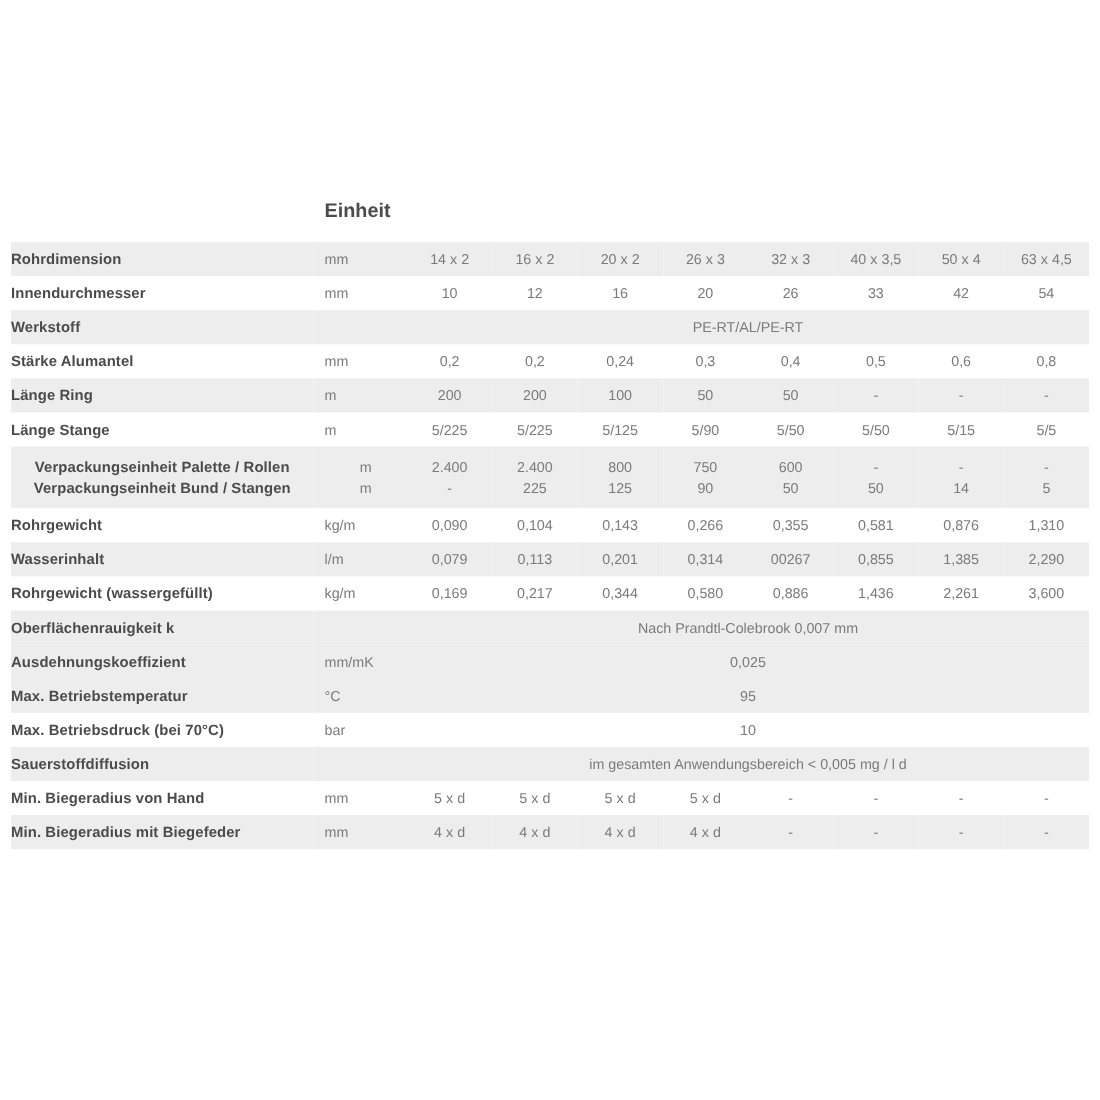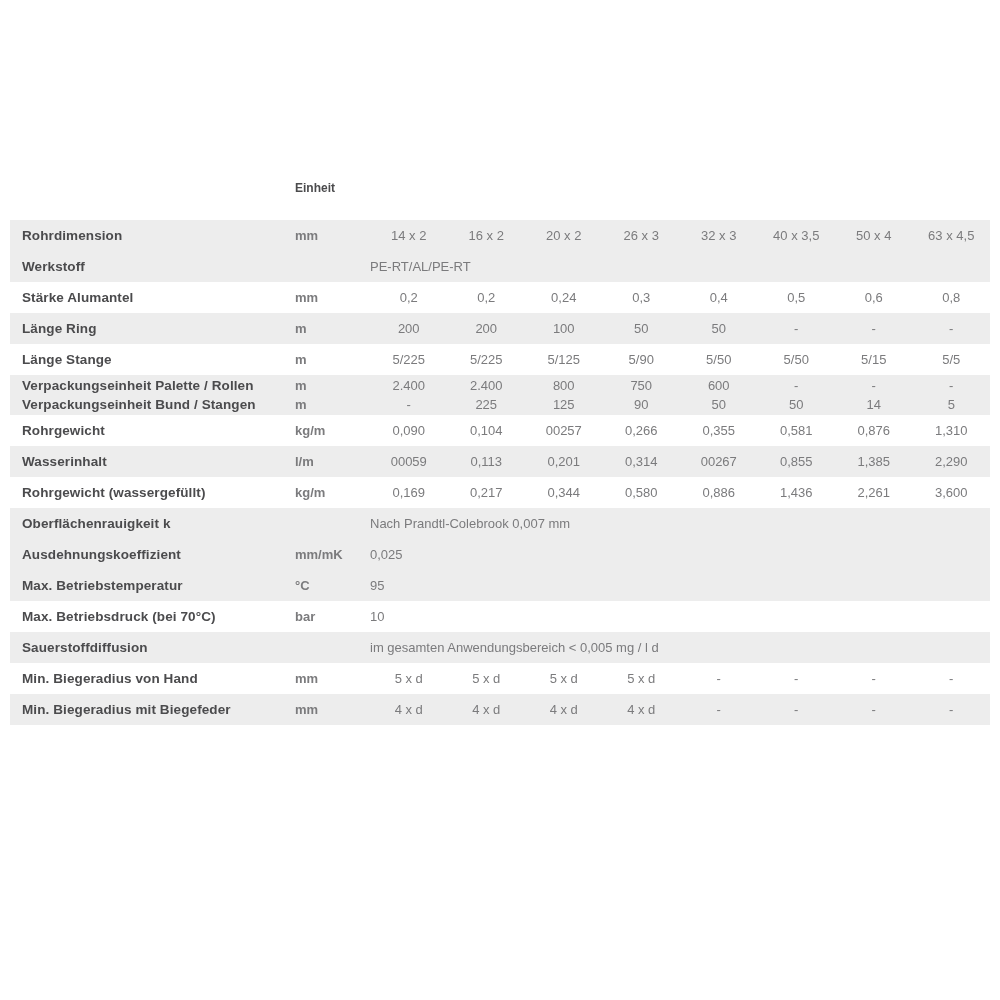--- a/index.html
+++ b/index.html
@@ -8,50 +8,49 @@
     width: 1000px;
     height: 1000px;
     background: #ffffff;
     overflow: hidden;
     font-family: "Liberation Sans", sans-serif;
   }
   .einheit-header {
     position: absolute;
     left: 295px;
     top: 181px;
-    font-size: 12px;
+    font-size: 18px;
     font-weight: bold;
     color: #4b4b4d;
   }
   table.spec {
     position: absolute;
     left: 10px;
     top: 220px;
     width: 980px;
     border-collapse: collapse;
     table-layout: fixed;
     font-size: 13px;
     color: #7b7b7d;
   }
   col.c-label { width: 275px; }
   col.c-unit  { width: 85px; }
   col.c-data  { width: 77.5px; }
   tr.stripe { background: #ededed; }
   td { height: 31px; padding: 0; vertical-align: middle; }
-  tr.double td { height: 40px; }
+  tr.double td { height: 56px; text-align: center; }
   td.label {
     font-weight: bold;
     color: #4b4b4d;
     font-size: 13.5px;
-    padding-left: 12px;
     letter-spacing: 0.1px;
   }
-  td.unit { text-align: left; padding-left: 10px; font-weight: bold; }
+  td.unit { text-align: left; padding-left: 10px; }
   td.val  { text-align: center; }
-  td.spanval { }
+  td.spanval { text-align: center; }
   .line { line-height: 19px; }
 </style>
 </head>
 <body>
 
 <div class="page">
   <div class="einheit-header">Einheit</div>
 
   <table class="spec">
     <colgroup>
@@ -72,20 +71,32 @@
           <td class="unit">mm</td>
           <td class="val">14 x 2</td>
           <td class="val">16 x 2</td>
           <td class="val">20 x 2</td>
           <td class="val">26 x 3</td>
           <td class="val">32 x 3</td>
           <td class="val">40 x 3,5</td>
           <td class="val">50 x 4</td>
           <td class="val">63 x 4,5</td>
         </tr>
+        <tr>
+          <td class="label">Innendurchmesser</td>
+          <td class="unit">mm</td>
+          <td class="val">10</td>
+          <td class="val">12</td>
+          <td class="val">16</td>
+          <td class="val">20</td>
+          <td class="val">26</td>
+          <td class="val">33</td>
+          <td class="val">42</td>
+          <td class="val">54</td>
+        </tr>
         <tr class="stripe">
           <td class="label">Werkstoff</td>
           <td class="unit"></td>
           <td class="spanval" colspan="8">PE-RT/AL/PE-RT</td>
         </tr>
         <tr>
           <td class="label">Stärke Alumantel</td>
           <td class="unit">mm</td>
           <td class="val">0,2</td>
           <td class="val">0,2</td>
@@ -160,31 +171,31 @@
           <td class="val">
             <div class="line">-</div>
             <div class="line">5</div>
           </td>
         </tr>
         <tr>
           <td class="label">Rohrgewicht</td>
           <td class="unit">kg/m</td>
           <td class="val">0,090</td>
           <td class="val">0,104</td>
-          <td class="val">00257</td>
+          <td class="val">0,143</td>
           <td class="val">0,266</td>
           <td class="val">0,355</td>
           <td class="val">0,581</td>
           <td class="val">0,876</td>
           <td class="val">1,310</td>
         </tr>
         <tr class="stripe">
           <td class="label">Wasserinhalt</td>
           <td class="unit">l/m</td>
-          <td class="val">00059</td>
+          <td class="val">0,079</td>
           <td class="val">0,113</td>
           <td class="val">0,201</td>
           <td class="val">0,314</td>
           <td class="val">00267</td>
           <td class="val">0,855</td>
           <td class="val">1,385</td>
           <td class="val">2,290</td>
         </tr>
         <tr>
           <td class="label">Rohrgewicht (wassergefüllt)</td>

